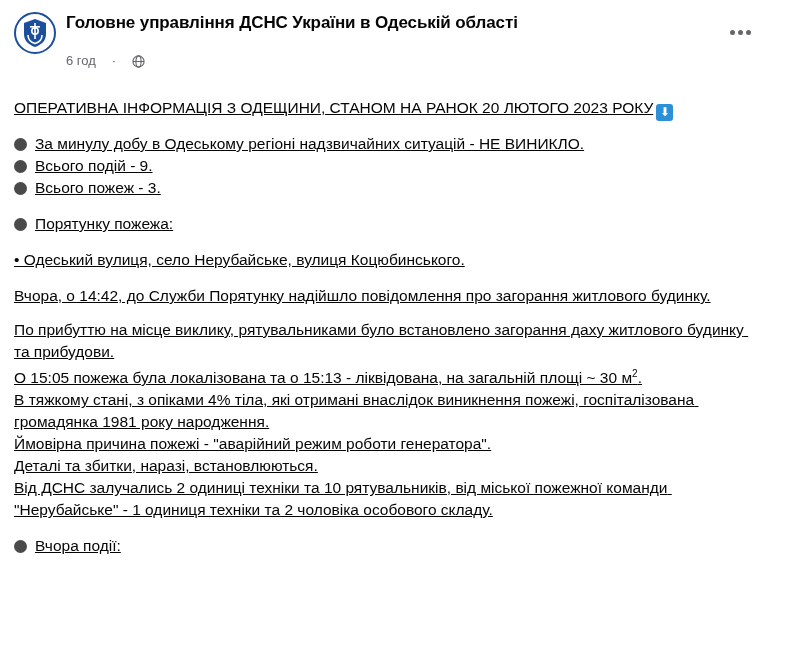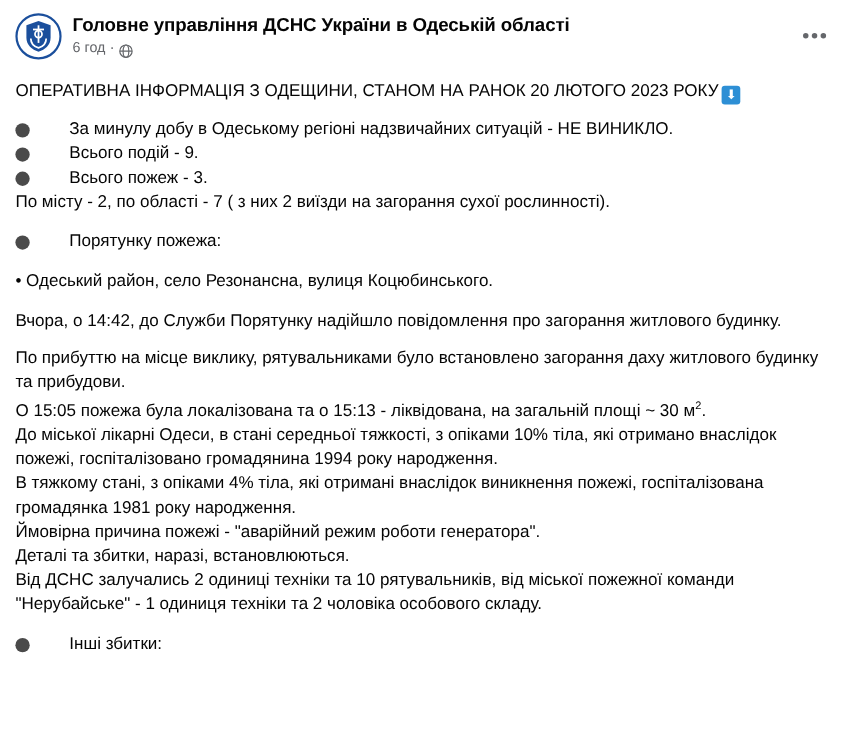--- a/index.html
+++ b/index.html
@@ -50,23 +50,23 @@
   }
   .page-name {
     font-size: 17px;
     font-weight: bold;
     color: #050505;
     line-height: 20px;
     letter-spacing: -0.1px;
   }
   .meta-row {
     display: flex;
-    align-items: flex-end;
-    gap: 4px;
-    margin-top: 2px;
+    align-items: flex-start;
+    gap: 16px;
+    margin-top: 20px;
     font-size: 13px;
     color: #65676b;
     line-height: 16px;
   }
   .meta-dot {
     font-size: 13px;
     color: #65676b;
   }
   .globe-icon {
     display: inline-block;
@@ -92,41 +92,41 @@
   .more-btn span {
     width: 5px;
     height: 5px;
     border-radius: 50%;
     background: #65676b;
     display: block;
   }
 
   
   .post-body {
-    margin-top: 16px;
+    margin-top: 28px;
     font-size: 15.5px;
     line-height: 22px;
     color: #050505;
+    text-decoration: underline;
   }
   .line {
     margin: 0;
     padding: 0;
     white-space: pre-wrap;
     word-wrap: break-word;
   }
   .line.spaced {
     margin-top: 14px;
   }
   .line.spaced-small {
     margin-top: 12px;
   }
   .bullet-line {
     display: flex;
     align-items: flex-start;
-    gap: 28px;
   }
   .disc {
     flex: 0 0 auto;
     width: 13px;
     height: 13px;
     border-radius: 50%;
     background: #4a4a4a;
     margin-right: 8px;
     margin-top: 5px;
   }
@@ -203,45 +203,43 @@
     <div class="line bullet-line">
       <span class="disc"></span>
       <span class="bullet-text">Всього подій - 9.</span>
     </div>
 
     <div class="line bullet-line">
       <span class="disc"></span>
       <span class="bullet-text">Всього пожеж - 3.</span>
     </div>
 
-    <p class="line">По місту - 2, по області - 7 ( з них 2 виїзди на загорання сухої рослинності).</p>
 
     <div class="line bullet-line spaced">
       <span class="disc"></span>
       <span class="bullet-text">Порятунку пожежа:</span>
     </div>
 
-    <p class="line spaced">• Одеський район, село Резонансна, вулиця Коцюбинського.</p>
+    <p class="line spaced">• Одеський вулиця, село Нерубайське, вулиця Коцюбинського.</p>
 
     <p class="line spaced">Вчора, о 14:42, до Служби Порятунку надійшло повідомлення про загорання житлового будинку.</p>
 
     <p class="line spaced-small">По прибуттю на місце виклику, рятувальниками було встановлено загорання даху житлового будинку та прибудови.</p>
 
     <p class="line"><span>О 15:05 пожежа була локалізована та о 15:13 - ліквідована, на загальній площі ~ 30 м</span><sup>2</sup><span>.</span></p>
 
-    <p class="line">До міської лікарні Одеси, в стані середньої тяжкості, з опіками 10% тіла, які отримано внаслідок пожежі, госпіталізовано громадянина 1994 року народження.</p>
 
     <p class="line">В тяжкому стані, з опіками 4% тіла, які отримані внаслідок виникнення пожежі, госпіталізована громадянка 1981 року народження.</p>
 
     <p class="line">Ймовірна причина пожежі - "аварійний режим роботи генератора".</p>
 
     <p class="line">Деталі та збитки, наразі, встановлюються.</p>
 
     <p class="line">Від ДСНС залучались 2 одиниці техніки та 10 рятувальників, від міської пожежної команди "Нерубайське" - 1 одиниця техніки та 2 чоловіка особового складу.</p>
 
     <div class="line bullet-line spaced">
       <span class="disc"></span>
-      <span class="bullet-text">Інші збитки:</span>
+      <span class="bullet-text">Вчора події:</span>
     </div>
 
 
   </div>
 </div>
 
 </body></html>

